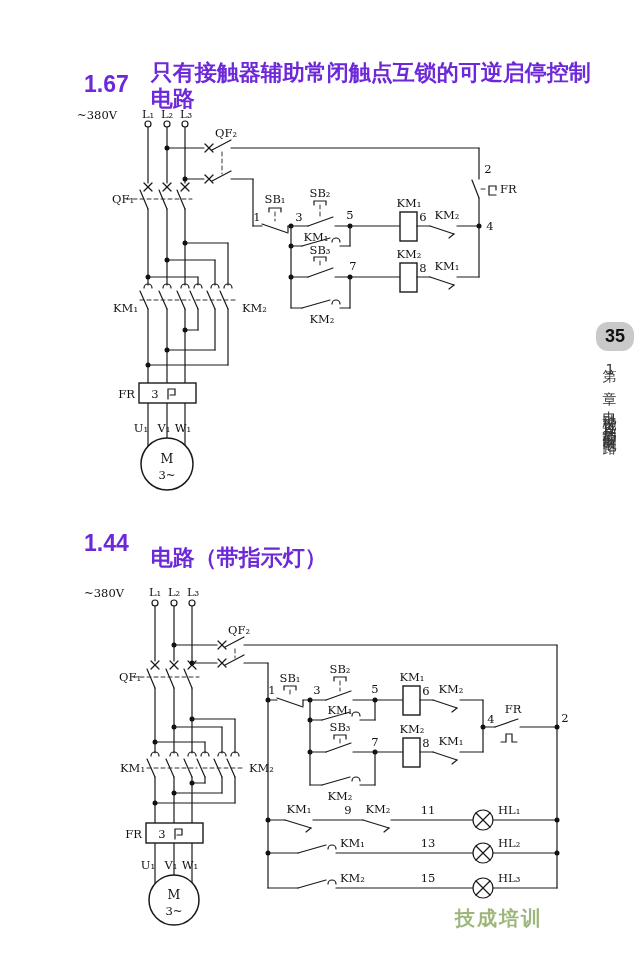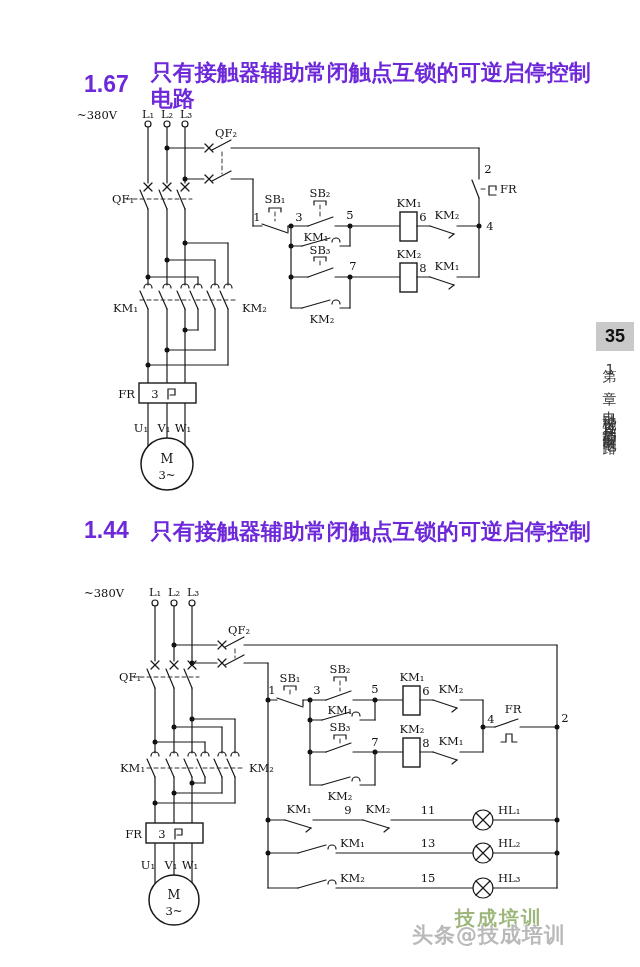--- a/index.html
+++ b/index.html
@@ -6,21 +6,21 @@
   .page{position:relative;width:640px;height:967px;background:#ffffff;overflow:hidden;
         font-family:"DejaVu Sans",sans-serif;}
   
   .sec-head{position:absolute;display:flex;align-items:center;color:#6d28d9;}
   .sec-num{font-family:"Liberation Sans",sans-serif;font-weight:bold;font-size:23px;letter-spacing:0;}
   .sec-title{font-weight:bold;font-size:22px;line-height:26px;margin-left:22px;margin-top:3px;
              font-family:"DejaVu Sans",sans-serif;}
   
   .pagenum{position:absolute;left:596px;top:322px;width:38px;height:29px;background:#c9c9c9;
            color:#111;font-family:"Liberation Sans",sans-serif;font-weight:bold;font-size:18px;
-           display:flex;align-items:center;justify-content:center;}
+           display:flex;align-items:center;justify-content:center;border-radius:12px;}
   .vtext{position:absolute;left:601px;top:358px;height:300px;color:#333;font-size:14px;
          writing-mode:vertical-rl;text-orientation:upright;letter-spacing:3px;
          font-family:"DejaVu Sans",sans-serif;}
   
   .watermark{position:absolute;left:412px;top:921px;font-size:21px;font-weight:bold;color:#b9b9b9;
              text-shadow:1px 1px 0 #fff, -1px -1px 0 #fff;letter-spacing:1px;
              font-family:"DejaVu Sans",sans-serif;}
   .watermark-echo{position:absolute;left:455px;top:905px;font-size:20px;font-weight:bold;color:#4d7c0f;
              opacity:.55;letter-spacing:2px;font-family:"DejaVu Sans",sans-serif;}
   
@@ -44,21 +44,22 @@
 <div class="page">
 
   <div class="sec-head" style="left:84px;top:57px;width:520px;">
     <span class="sec-num">1.67</span>
     <span class="sec-title">只有接触器辅助常闭触点互锁的可逆启停控制电路</span>
   </div>
 
   <div class="sec-head" style="left:84px;top:516px;width:520px;">
     <span class="sec-num">1.44</span>
     <span class="sec-title">
-      <span>只有接触器辅助常闭触点互锁的可逆启停控制</span><br>
+      <br>
+      <span>电路（带指示灯）</span>
     </span>
   </div>
 
   <svg class="schem" width="640" height="967" viewBox="0 0 640 967">
 
     <g>
 
       <g>
         <circle class="term" cx="148" cy="124" r="3"></circle>
         <circle class="term" cx="167" cy="124" r="3"></circle>
@@ -485,15 +486,14 @@
         <text class="as" x="498" y="882">HL₃</text>
         <line x1="493" y1="888" x2="557" y2="888"></line>
       </g>
     </g>
   </svg>
 
   <div class="pagenum">35</div>
   <div class="vtext">第1章　电动机直接启动控制电路</div>
 
   <div class="watermark-echo">技成培训</div>
-  <div class="watermark">头条@技成培训</div>
 
 </div>
 
 </body></html>

